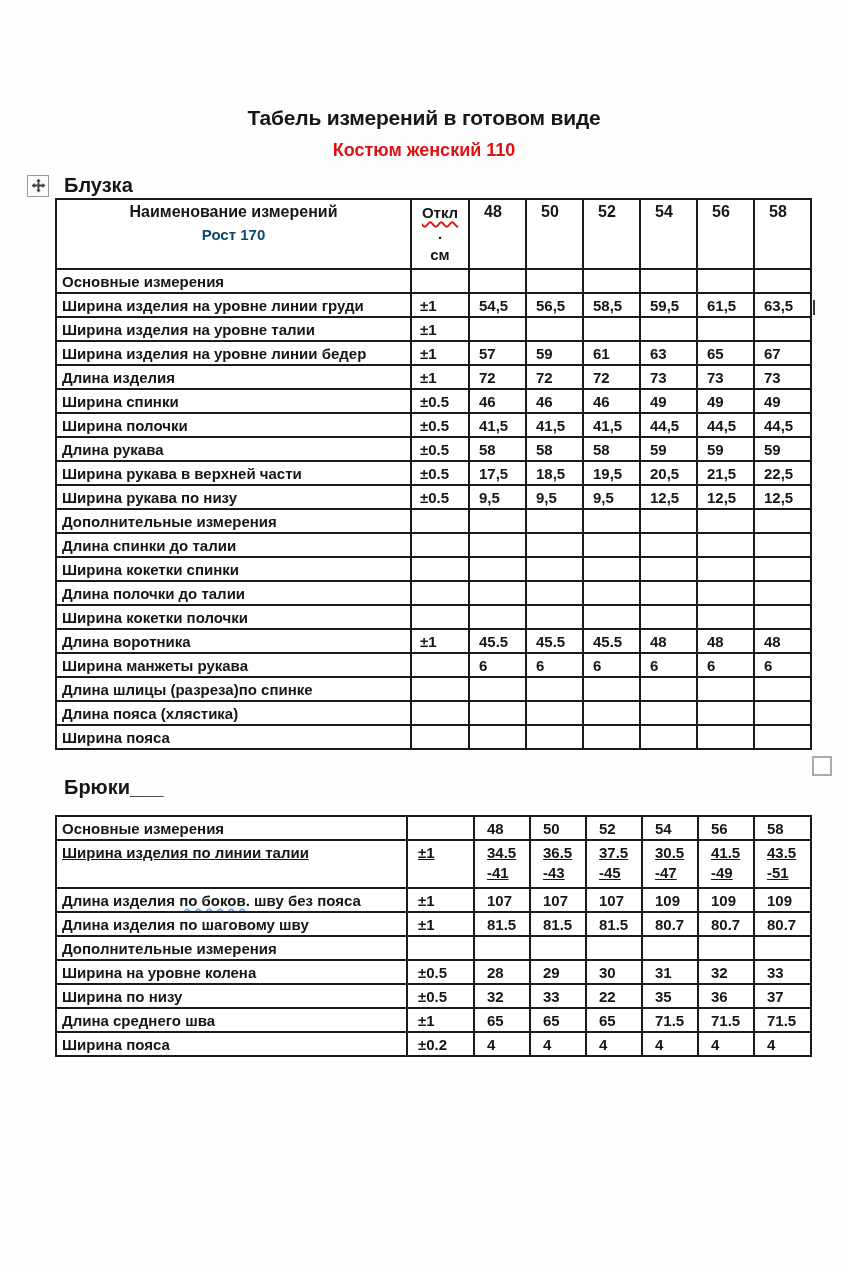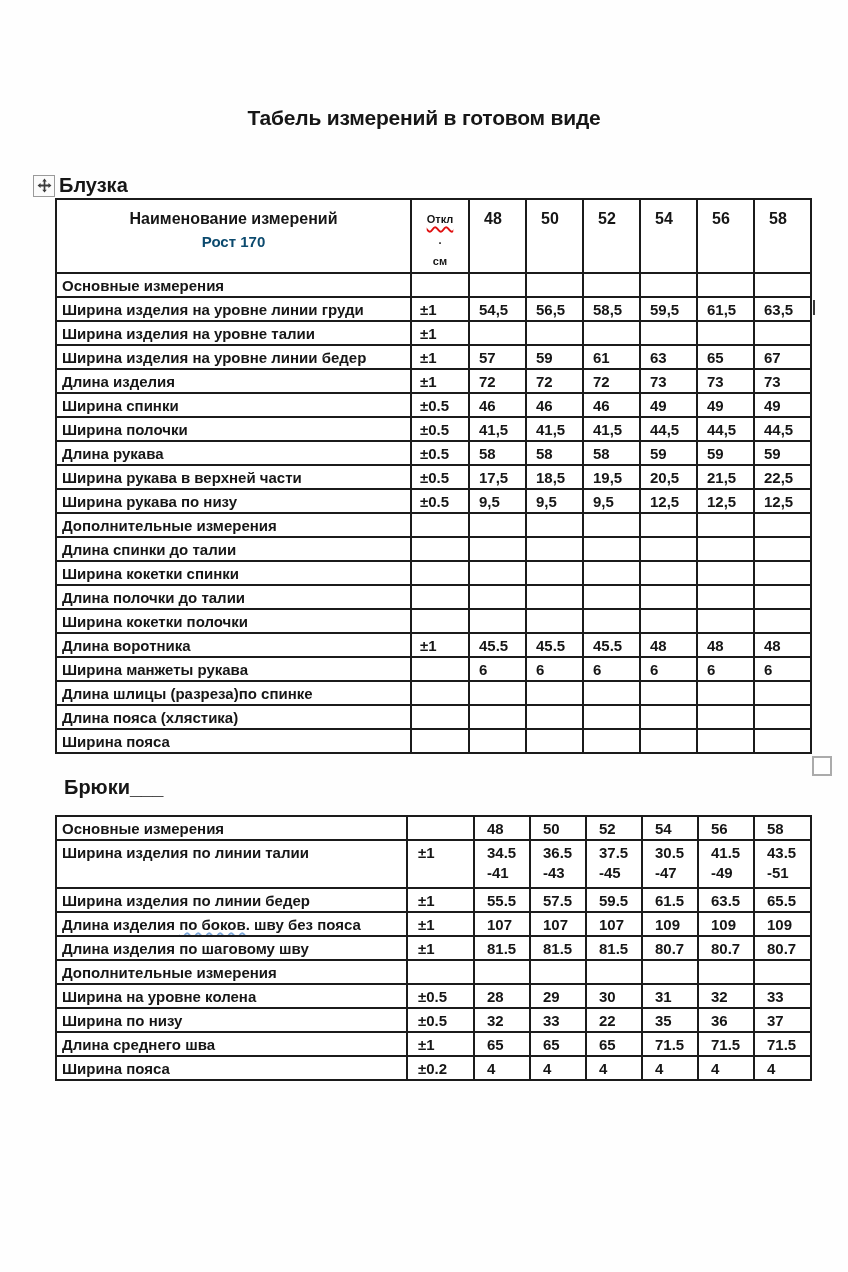--- a/index.html
+++ b/index.html
@@ -15,21 +15,21 @@
   }
   .doc-title {
     position:absolute; top:106px; left:0; width:100%;
     text-align:center; font-size:21px; letter-spacing:-0.2px;
   }
   .doc-subtitle {
     position:absolute; top:140px; left:0; width:100%;
     text-align:center; font-size:18px; color:#e01010;
   }
   .section-head { position:absolute; font-size:20px; }
-  .blouse-head-row { position:absolute; top:174px; left:27px; display:flex; align-items:center; gap:4px;margin-left:6px; }
+  .blouse-head-row { position:absolute; top:174px; left:27px; display:flex; align-items:center; gap:15px; }
   .blouse-head-row .section-head { position:static; }
   .move-handle {
     width:22px; height:22px; background:#fbfbfb;
     border:1px solid #9a9a9a; display:flex; align-items:center; justify-content:center;
   }
   .move-handle svg { width:15px; height:15px; }
   .trousers-head { top:776px; left:64px; }
 
   table {
     position:absolute; left:55px;
@@ -37,31 +37,31 @@
     width:755px; background:#ffffff;
   }
   .t-blouse { top:198px; }
   .t-trousers { top:815px; }
   td, th {
     border:2px solid #1b1b1b;
     vertical-align:top; overflow:hidden;
     font-weight:700; font-size:15px; line-height:20px;
     text-align:left;
   }
-  th { padding-top:9px; }
+  th { padding-top:2px; }
   td { height:24px; padding-top:2px; }
   .c-name { padding-left:5px;margin-top:44px; }
   .c-tol  { padding-left:8px; }
   .c-val  { padding-left:9px; white-space:pre-line; }
   .t-trousers .c-val { padding-left:12px; }
   .t-trousers .c-tol { padding-left:10px; }
 
   .hdr-name { text-align:center; font-size:16px; height:70px; }
   .hdr-name .sub { color:#0c4a6e; font-size:15px; margin-top:3px; }
-  .hdr-tol { text-align:center; font-size:11px; line-height:21px; height:70px; }
+  .hdr-tol { text-align:center; font-size:15px; line-height:21px; height:70px; }
   .hdr-size { font-size:16px; padding-left:14px; height:70px; }
 
   .wavy-red {
     text-decoration:underline wavy #e01010;
     text-decoration-thickness:1.5px; text-underline-offset:3px;
   }
   .wavy-blue {
     text-decoration:underline wavy #7da7d9;
     text-decoration-thickness:1.5px; text-underline-offset:2px;
   }
@@ -74,20 +74,21 @@
     position:absolute; top:300px; left:813px;
     width:2px; height:15px; background:#3a3a3a;
   }
 </style>
 </head>
 <body>
 
 <div class="page">
 
   <div class="doc-title">Табель измерений в готовом виде</div>
+  <div class="doc-subtitle">Костюм женский 110</div>
 
   <div class="blouse-head-row">
     <div class="move-handle">
       <svg viewBox="0 0 16 16">
         <path d="M8 0.5 L10.4 3.6 H8.9 V6.9 H12.2 V5.4 L15.4 8 L12.2 10.6 V9.1 H8.9 V12.4 H10.4 L8 15.5 L5.6 12.4 H7.1 V9.1 H3.8 V10.6 L0.6 8 L3.8 5.4 V6.9 H7.1 V3.6 H5.6 Z" fill="#3c3c3c"></path>
       </svg>
     </div>
     <div class="section-head">Блузка</div>
   </div>
 
@@ -345,47 +346,37 @@
         <tr>
           <td class="c-name">Основные измерения</td>
           <td class="c-tol"></td>
           <td class="c-val">48</td>
           <td class="c-val">50</td>
           <td class="c-val">52</td>
           <td class="c-val">54</td>
           <td class="c-val">56</td>
           <td class="c-val">58</td>
         </tr>
-        <tr style="height: 48px;">
+        <tr style="height: 48px; text-decoration: underline;">
           <td class="c-name">Ширина изделия по линии талии</td>
           <td class="c-tol">±1</td>
           <td class="c-val">34.5
 -41</td>
           <td class="c-val">36.5
 -43</td>
           <td class="c-val">37.5
 -45</td>
           <td class="c-val">30.5
 -47</td>
           <td class="c-val">41.5
 -49</td>
           <td class="c-val">43.5
 -51</td>
         </tr>
         <tr>
-          <td class="c-name">Ширина изделия по линии  бедер</td>
-          <td class="c-tol">±1</td>
-          <td class="c-val">55.5</td>
-          <td class="c-val">57.5</td>
-          <td class="c-val">59.5</td>
-          <td class="c-val">61.5</td>
-          <td class="c-val">63.5</td>
-          <td class="c-val">65.5</td>
-        </tr>
-        <tr>
           <td class="c-name">Длина изделия <span class="wavy-blue">по боков</span>. шву без пояса</td>
           <td class="c-tol">±1</td>
           <td class="c-val">107</td>
           <td class="c-val">107</td>
           <td class="c-val">107</td>
           <td class="c-val">109</td>
           <td class="c-val">109</td>
           <td class="c-val">109</td>
         </tr>
         <tr>

